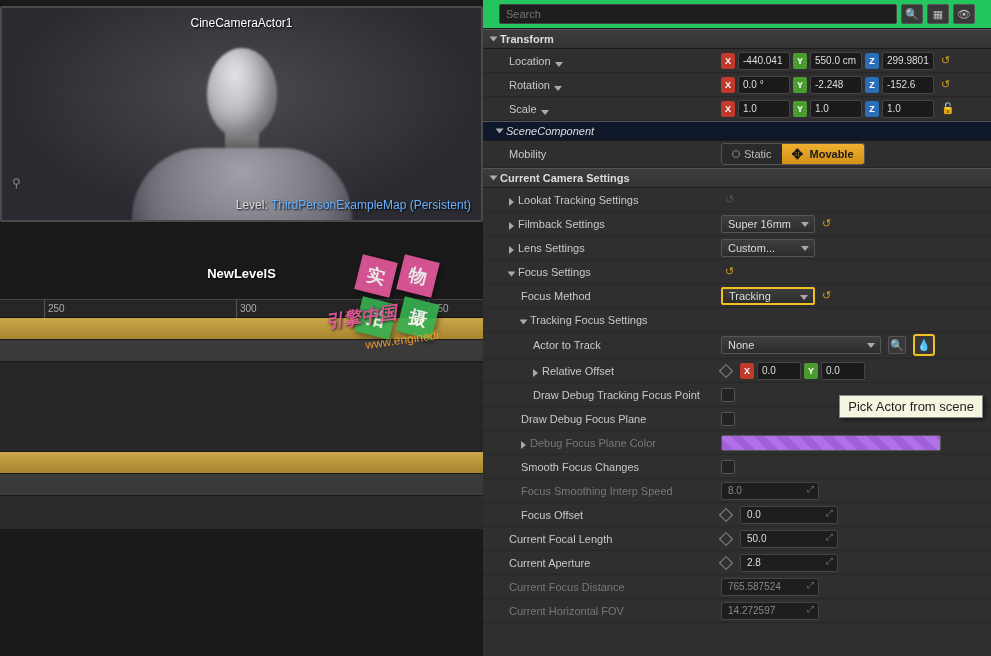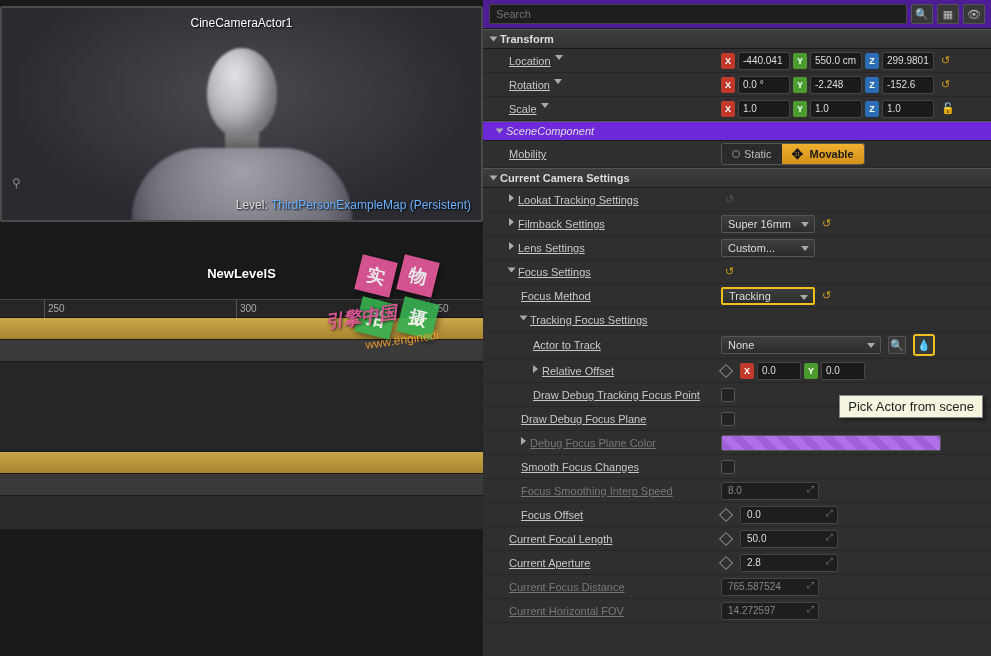--- a/index.html
+++ b/index.html
@@ -18,28 +18,28 @@
 .shoulders { width: 220px; height: 120px; background: radial-gradient(ellipse at 50% 20%, #a0a0a8, #555560); border-radius: 70px 70px 30px 30px; margin: -4px auto 0; box-shadow: inset 0 -20px 30px rgba(0,0,0,.4); }
 .sequencer-title { text-align: center; margin-top: 44px; color: #fff; font-size: 13px; font-weight: bold; text-shadow: 1px 1px 2px #000; }
 .timeline { margin-top: 18px; height: 230px; position: relative; background: #2b2b2b; border-top: 1px solid #444; }
 .ruler { height: 18px; background: #262626; position: relative; border-bottom: 1px solid #111; }
 .tick { position: absolute; top: 0; height: 18px; border-left: 1px solid #555; color: #aaa; padding-left: 3px; font-size: 10px; line-height: 18px; }
 .track { height: 22px; border-bottom: 1px solid #1a1a1a; }
 .track.gold { background: linear-gradient(#caa64c, #a8842e); }
 .track.pale { background: #3a3a3a; }
 .track.tall { height: 90px; background: #262626; }
 .right-panel { flex: 1; background: #2f2f2f; display: flex; flex-direction: column; height: 100%; }
-.search-bar { display: flex; align-items: center; padding: 4px 6px; background: #4c1d95; gap: 4px; border-bottom: 1px solid #1a1a1a; }
+.search-bar { display: flex; align-items: center; padding: 4px 16px; background: #22c55e; gap: 4px; border-bottom: 1px solid #1a1a1a; }
 .search-input { flex: 1; background: #1e1e1e; border: 1px solid #444; color: #aaa; padding: 3px 6px; height: 20px; font-size: 11px; border-radius: 2px; }
 .tool-btn { width: 22px; height: 20px; background: #383838; border: 1px solid #555; display: flex; align-items: center; justify-content: center; color: #bbb; cursor: pointer; border-radius: 2px; }
 .props { flex: 1; overflow-y: auto; }
 .section-header { background: linear-gradient(#3d3d3d, #333); border-top: 1px solid #555; border-bottom: 1px solid #1a1a1a; padding: 3px 8px; display: flex; align-items: center; gap: 4px; font-weight: bold; color: #ddd; }
-.section-header.sub { background: #6d28d9; font-style: italic; font-weight: normal; padding-left: 14px; }
+.section-header.sub { background: #0f172a; font-style: italic; font-weight: normal; padding-left: 14px; }
 .row { display: flex; align-items: center; padding: 2px 8px; min-height: 24px; border-bottom: 1px solid #262626; }
-.row-label { flex: 0 0 230px; display: flex; align-items: flex-start; gap: 4px; color: #c8c8c8; padding-left: 6px; text-decoration: underline; }
+.row-label { flex: 0 0 230px; display: flex; align-items: flex-end; gap: 4px; color: #c8c8c8; padding-left: 6px; }
 .row-label.indent1 { padding-left: 18px; }
 .row-label.indent2 { padding-left: 30px; }
 .row-label.indent3 { padding-left: 42px; }
 .row-label.dim { color: #777; }
 .row-controls { flex: 1; display: flex; align-items: center; gap: 3px; }
 .tri { display: inline-block; width: 0; height: 0; border-top: 4px solid transparent; border-bottom: 4px solid transparent; border-left: 5px solid #aaa; }
 .tri.open { transform: rotate(90deg); }
 .tri.down { border-left: none; border-top: 5px solid #aaa; border-left: 4px solid transparent; border-right: 4px solid transparent; border-bottom: none; }
 .axis-badge { width: 14px; height: 16px; display: flex; align-items: center; justify-content: center; color: #fff; font-size: 9px; font-weight: bold; border-radius: 2px; }
 .axis-x { background: #c0392b; }

